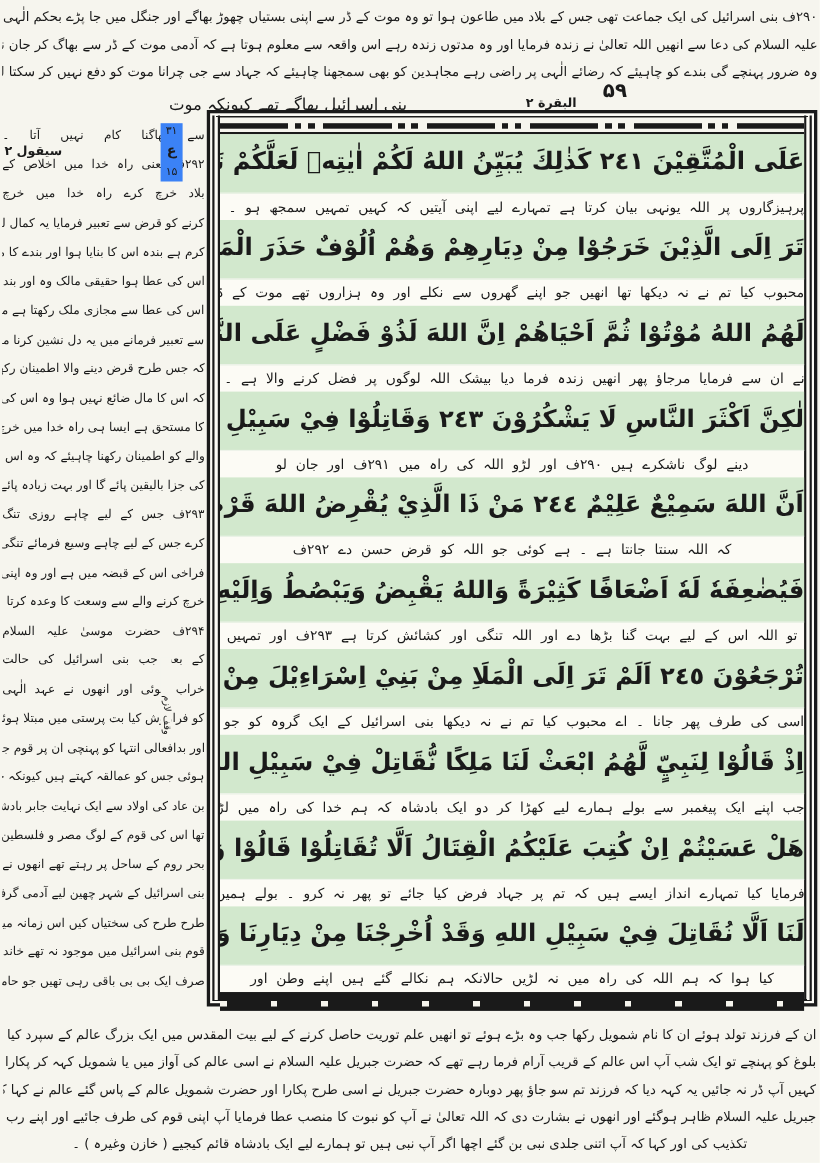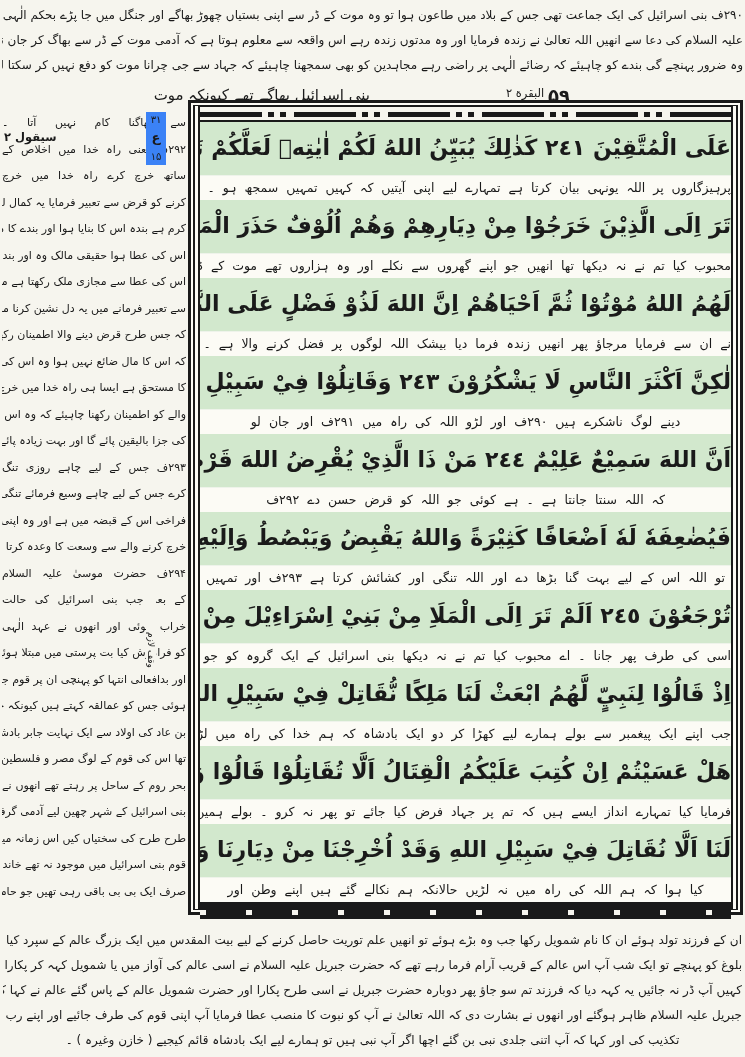--- a/index.html
+++ b/index.html
@@ -14,22 +14,22 @@
   }
   
   .header-notes { position:absolute; top:3px; left:2px; right:2px; }
   .note-line {
     font-size:12px; line-height:25px; height:25px;
     text-align:justify; text-align-last:justify;
     white-space:nowrap; overflow:hidden;
   }
   .header-labels { position:absolute; top:72px; left:0; right:0; height:30px; }
   .juz-label   { position:absolute; left:4px;  top:14px; font-size:11.5px; font-weight:bold;margin-top:44px; }
-  .surah-label { position:absolute; left:478px; top:14px; font-size:11.5px; font-weight:normal;margin-left:28px; }
-  .page-number { position:absolute; left:548px; top:13px;  font-size:18px; font-weight:bold; letter-spacing:1px; }
+  .surah-label { position:absolute; left:478px; top:14px; font-size:11.5px; font-weight:bold; }
+  .page-number { position:absolute; left:548px; top:0;  font-size:18px; font-weight:bold; letter-spacing:1px; }
   
   .margin-overflow {
     position:absolute; top:86px; left:210px; width:160px;
     font-size:15px; white-space:nowrap;
   }
   .margin-notes {
     position:absolute; top:110px; left:2px; width:184px;
   }
   .margin-line {
     font-size:11px; line-height:26.5px; height:26.5px;
@@ -111,21 +111,21 @@
 <div class="margin-overflow">بنی اسرائیل بھاگے تھے کیونکہ موت</div>
 <div class="ruku-marker">
   <span>۳۱</span>
   <span class="ain">ع</span>
   <span>۱۵</span>
 </div>
 <div class="waqf-note">وقف لازم</div>
 <div class="margin-notes">
   <div class="margin-line">سے بھاگنا کام نہیں آتا ۔</div>
   <div class="margin-line">۲۹۲ف یعنی راہ خدا میں اخلاص کے</div>
-  <div class="margin-line">ساتھ خرچ کرے راہ خدا میں خرچ</div>
+  <div class="margin-line">بلاد خرچ کرے راہ خدا میں خرچ</div>
   <div class="margin-line">کرنے کو قرض سے تعبیر فرمایا یہ کمال لطف و</div>
   <div class="margin-line">کرم ہے بندہ اس کا بنایا ہوا اور بندے کا مال</div>
   <div class="margin-line">اس کی عطا ہوا حقیقی مالک وہ اور بندہ</div>
   <div class="margin-line">اس کی عطا سے مجازی ملک رکھتا ہے مگر قرض</div>
   <div class="margin-line">سے تعبیر فرمانے میں یہ دل نشین کرنا منظور ہے</div>
   <div class="margin-line">کہ جس طرح قرض دینے والا اطمینان رکھتا ہے</div>
   <div class="margin-line">کہ اس کا مال ضائع نہیں ہوا وہ اس کی واپسی</div>
   <div class="margin-line">کا مستحق ہے ایسا ہی راہ خدا میں خرچ کرنے</div>
   <div class="margin-line">والے کو اطمینان رکھنا چاہیئے کہ وہ اس انفاق</div>
   <div class="margin-line">کی جزا بالیقین پائے گا اور بہت زیادہ پائے گا ۔</div>

